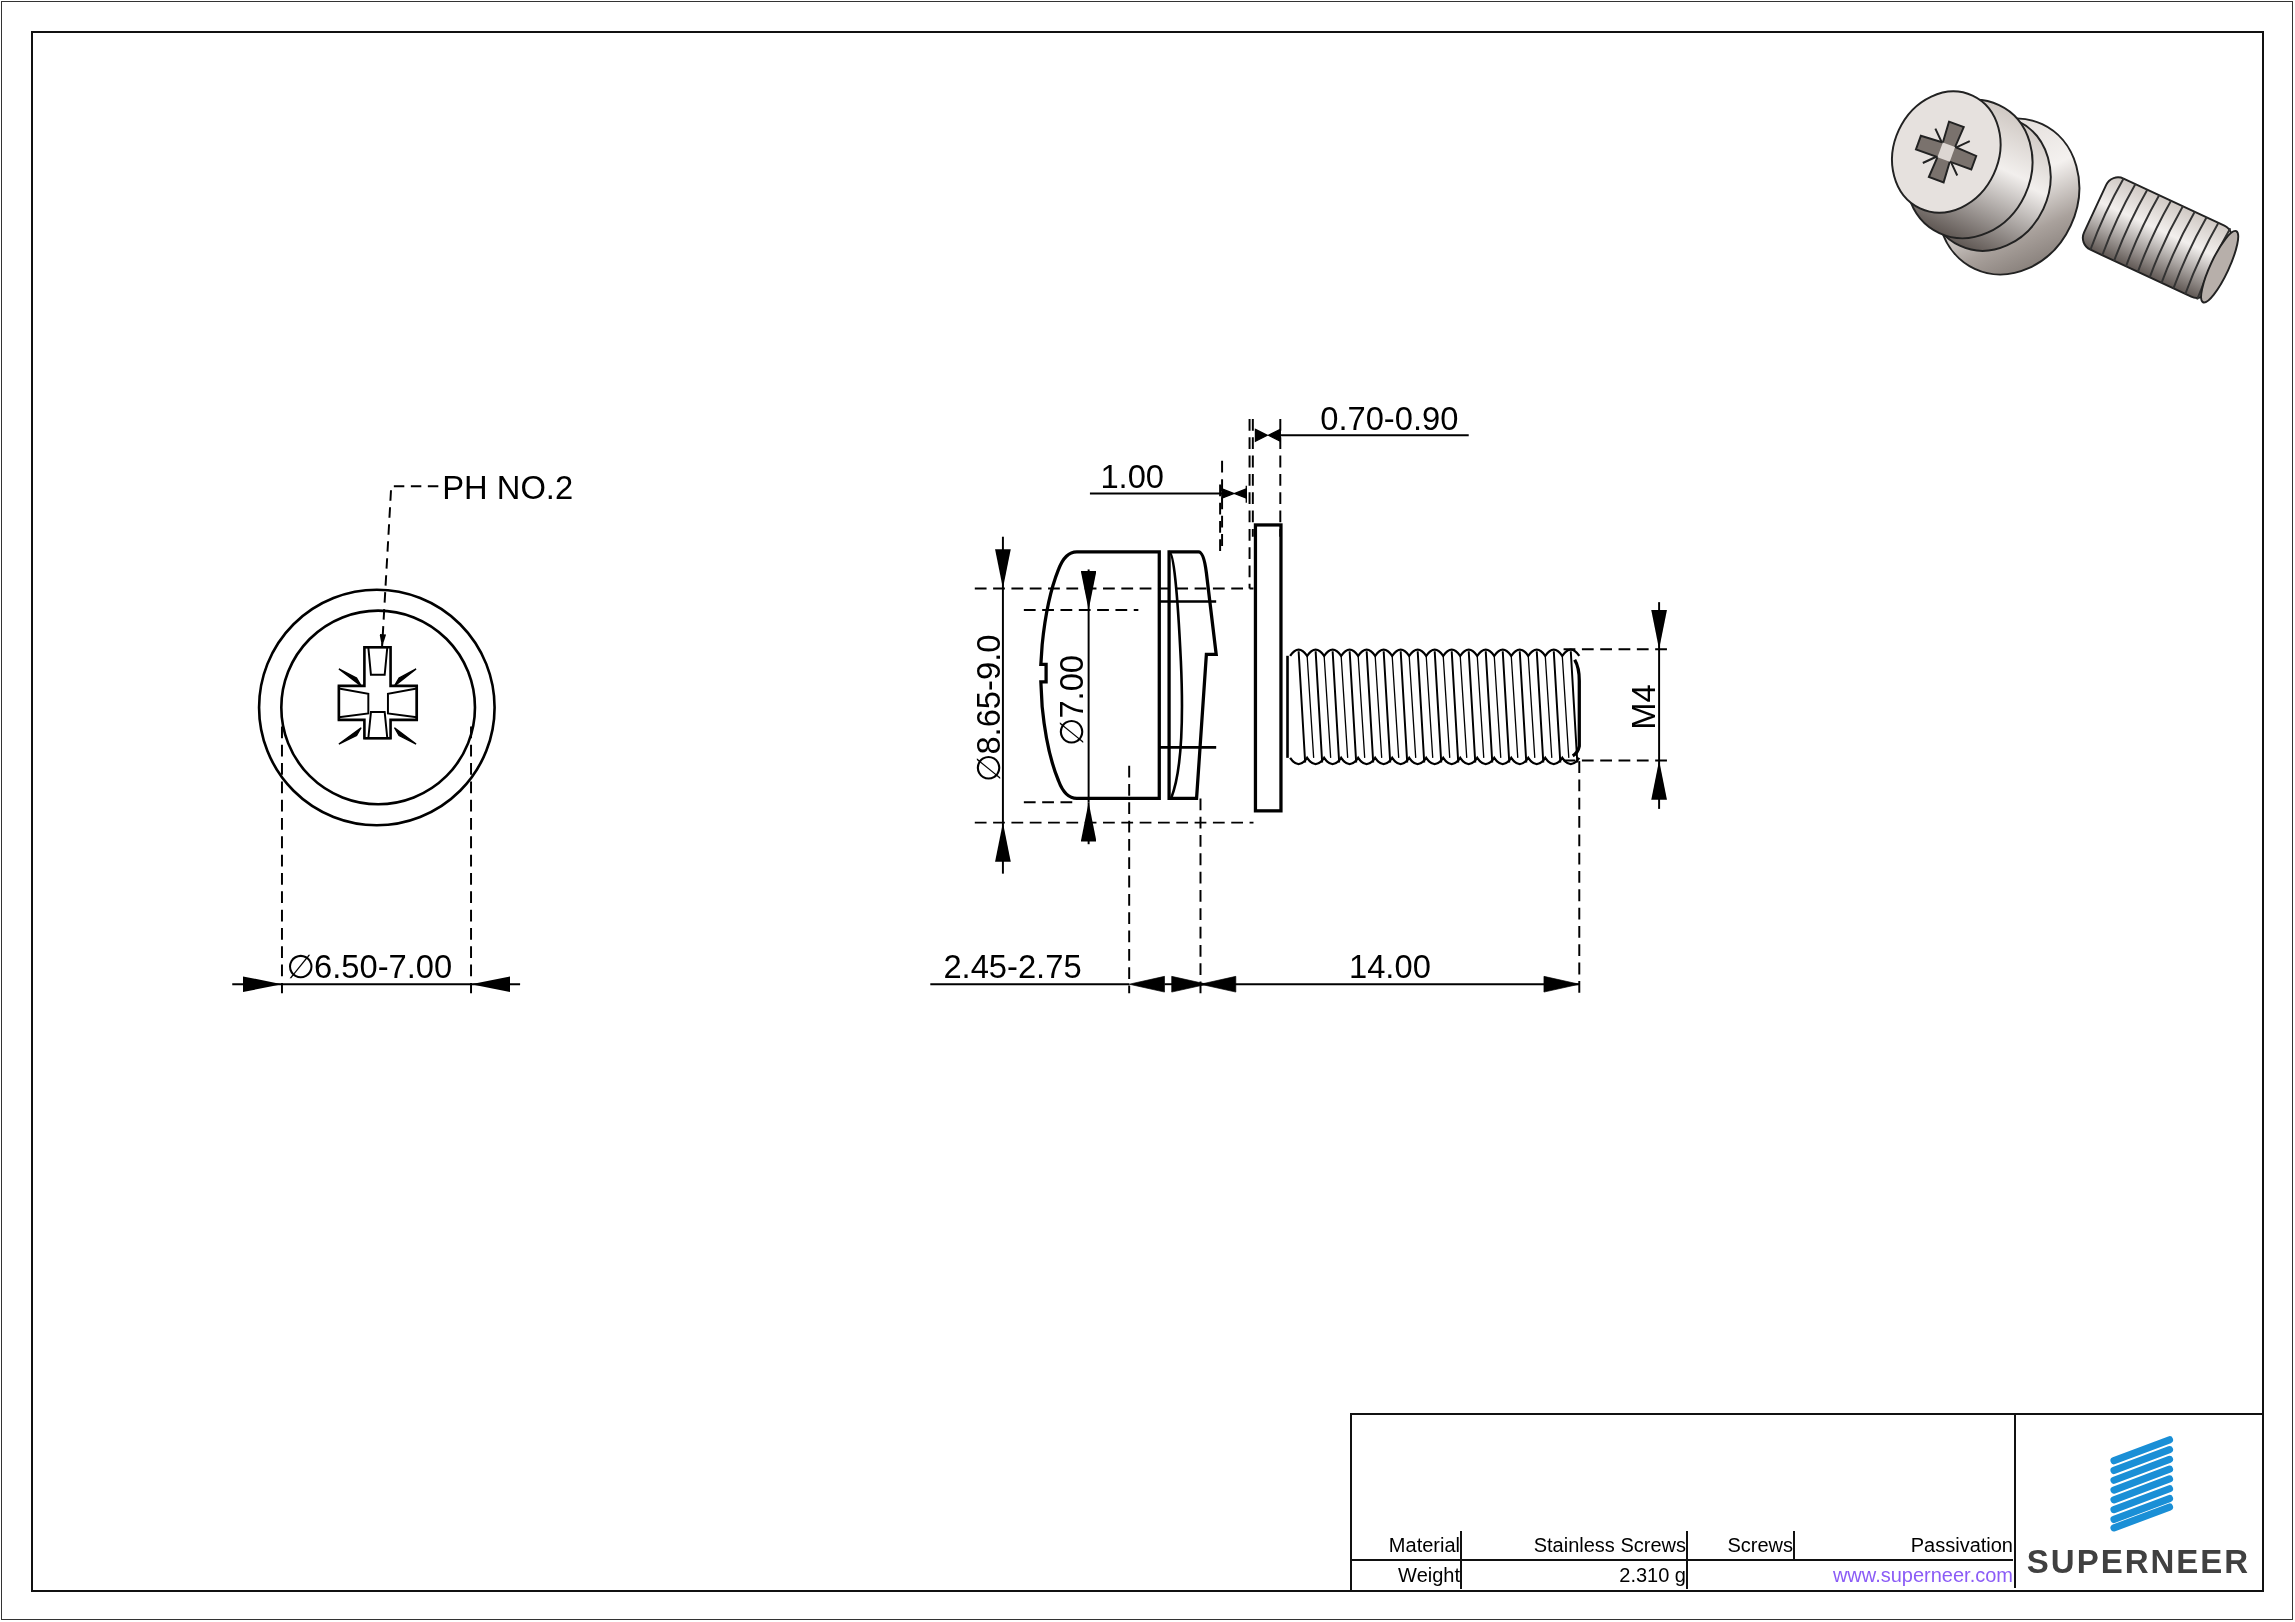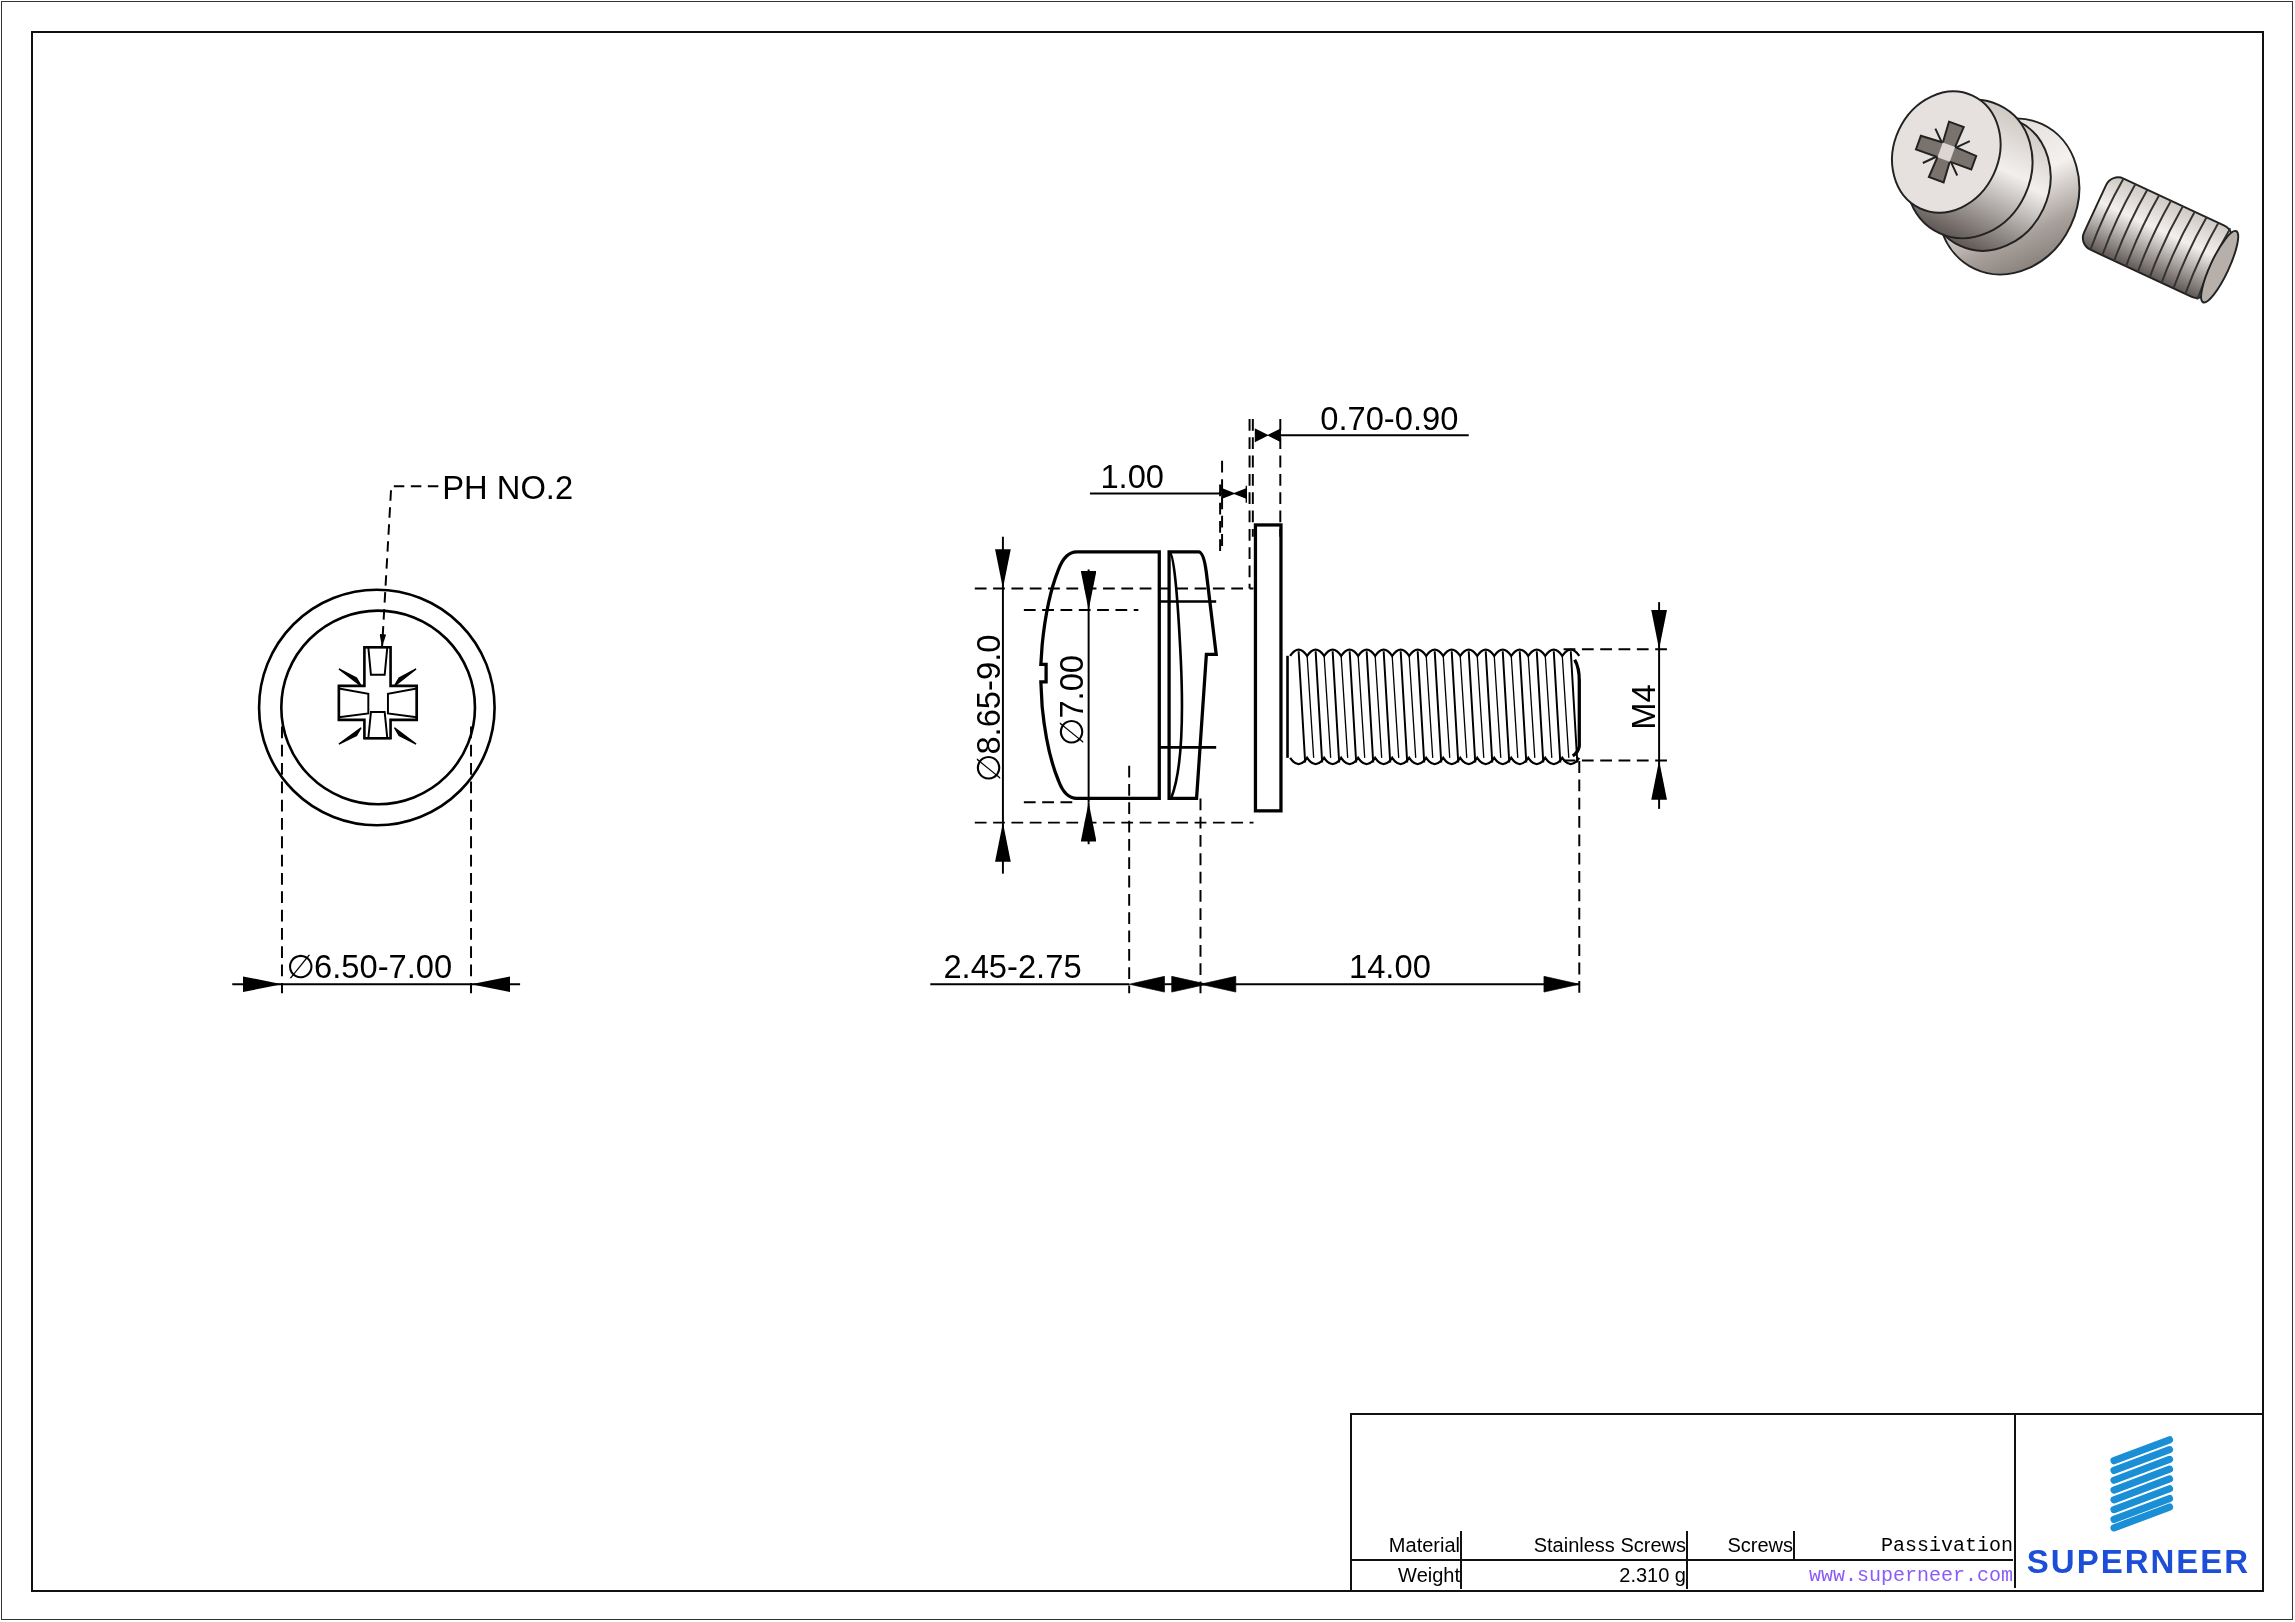--- a/index.html
+++ b/index.html
@@ -22,25 +22,25 @@
   .tb-code { position: absolute; left: 12.4px; top: 6.5px; font-size: 43px; font-weight: bold;
              letter-spacing: 0px; line-height: 1; }
   .tb-desc { position: absolute; left: 12.4px; top: 63px; width: 589px; font-size: 19px; line-height: 24px; }
   .tb-table { position: absolute; left: 0; top: 116px; width: 661px; height: 58px;
               border-collapse: collapse; table-layout: fixed; }
   .tb-table td { border: 2px solid #111; font-size: 20px; text-align: right; padding: 0;
                  height: 28px; overflow: hidden; white-space: nowrap; }
   .tb-table tr:first-child td { border-top: none; }
   .tb-table tr:last-child td { border-bottom: none; padding-left: 38px; }
   .tb-table td:first-child { border-left: none; }
-  .tb-table td:last-child { border-right: none; font-family: Liberation Mono, monospace; }
+  .tb-table td:last-child { border-right: none; }
   .tb-link { color: #8b5cf6; }
   .tb-logo { position: absolute; left: 664px; top: 0; width: 245px; height: 173px; }
   .logo-text { position: absolute; left: 0; width: 245px; top: 128px; text-align: center;
-               font-size: 33px; font-weight: bold; color: #1d4ed8; letter-spacing: 2px; }
+               font-size: 33px; font-weight: bold; color: #404040; letter-spacing: 2px; }
 </style>
 </head>
 <body>
 
 <div class="sheet-outer"></div>
 <div class="sheet-inner"></div>
 
 <svg class="drawing" width="2295" height="1623" viewBox="0 0 3508 2480">
   <defs>
     <marker id="arr" viewBox="0 0 20 10" refX="20" refY="5" markerWidth="20" markerHeight="10" orient="auto-start-reverse" markerUnits="userSpaceOnUse">

